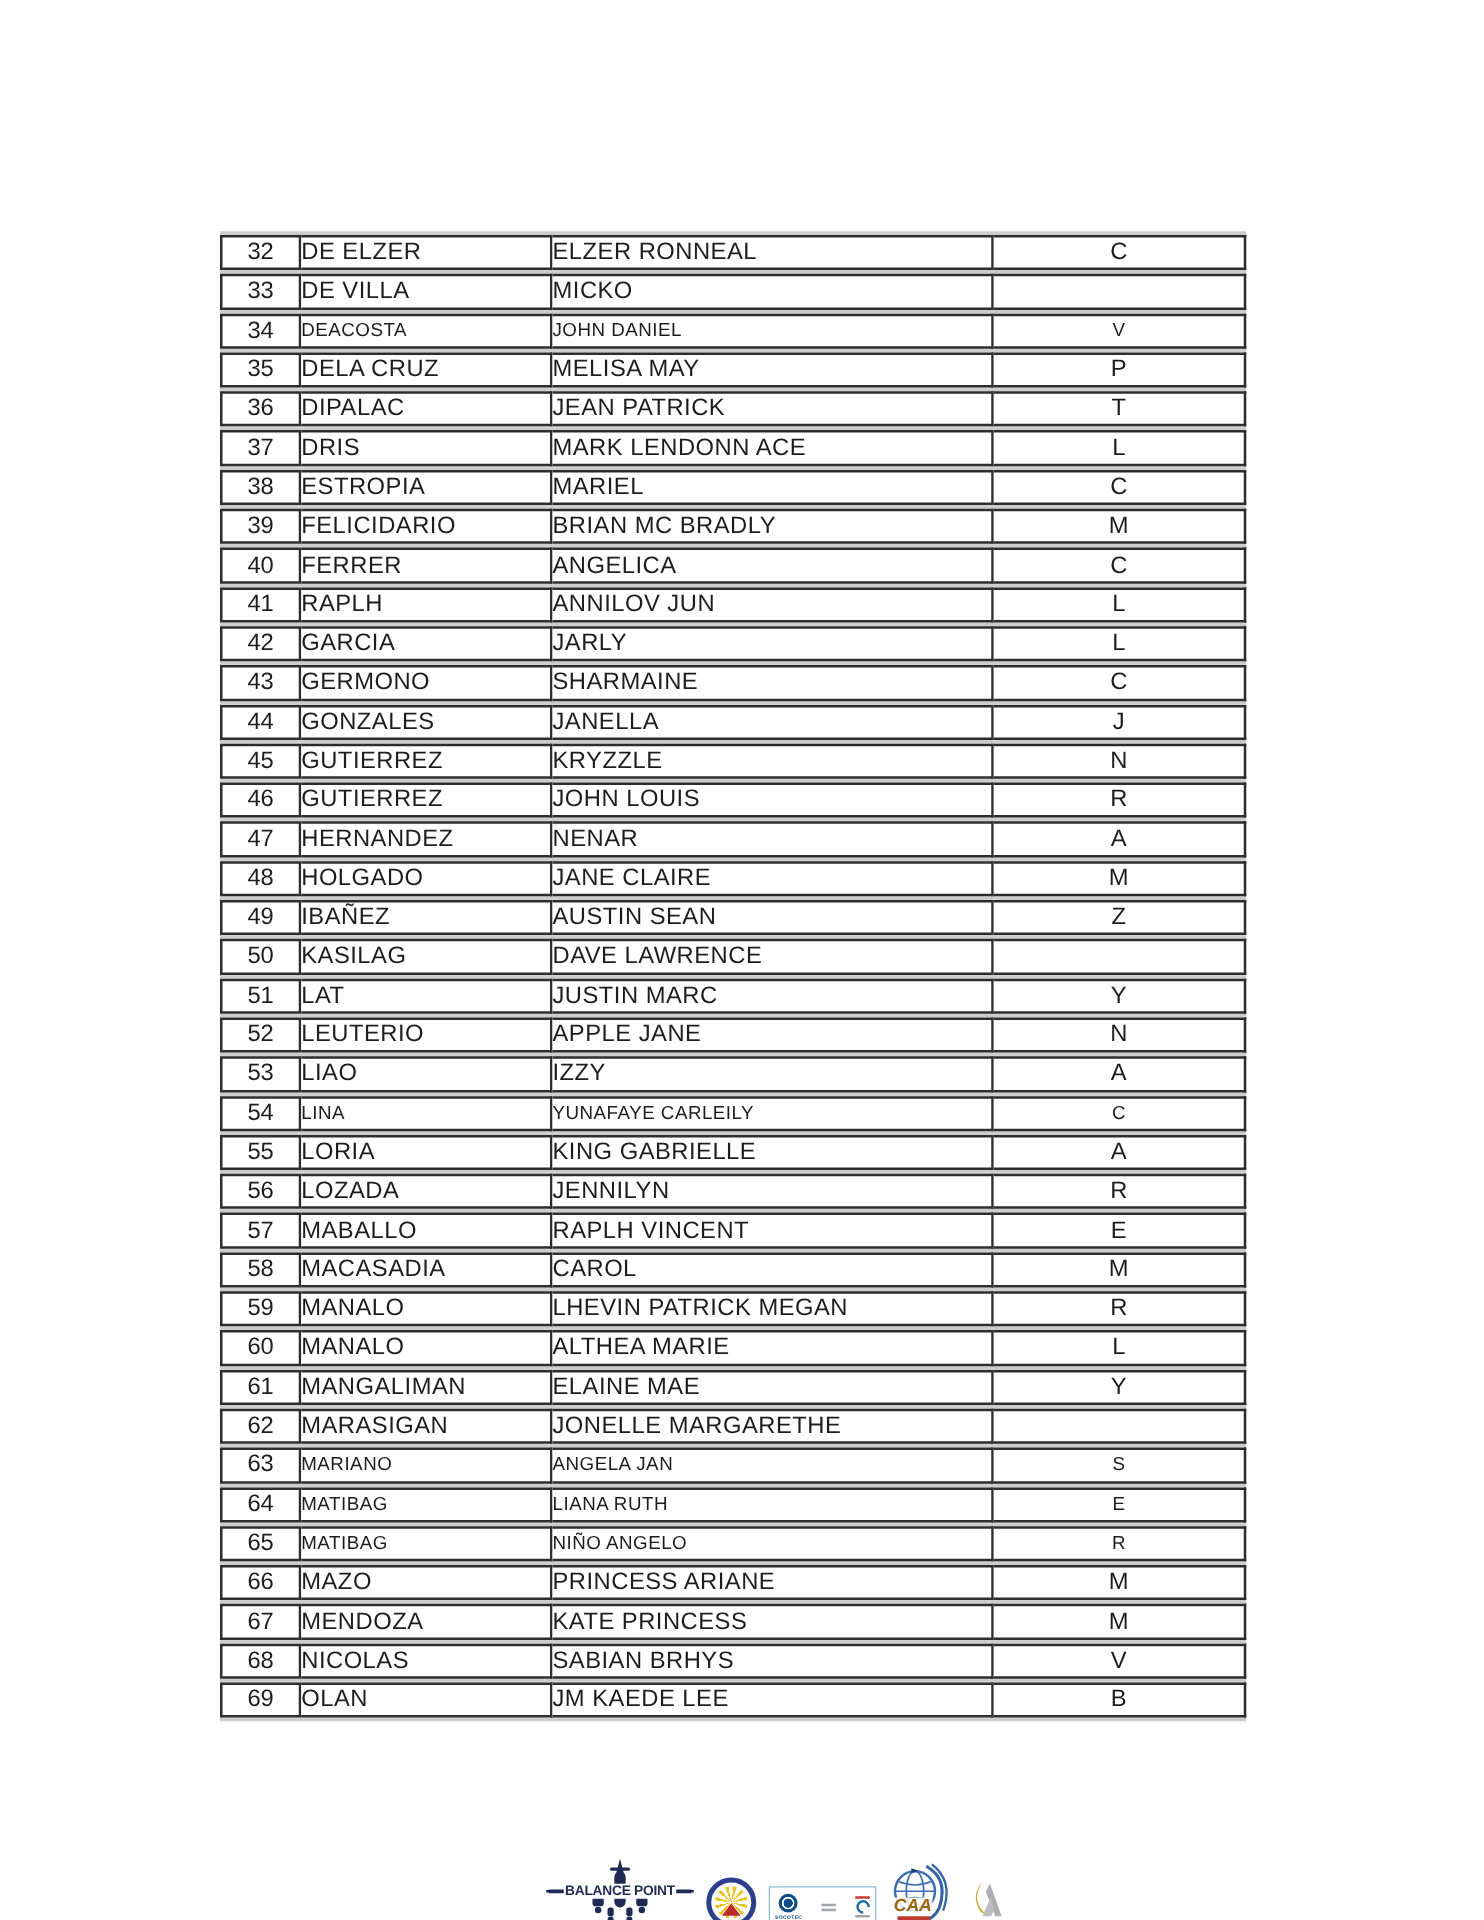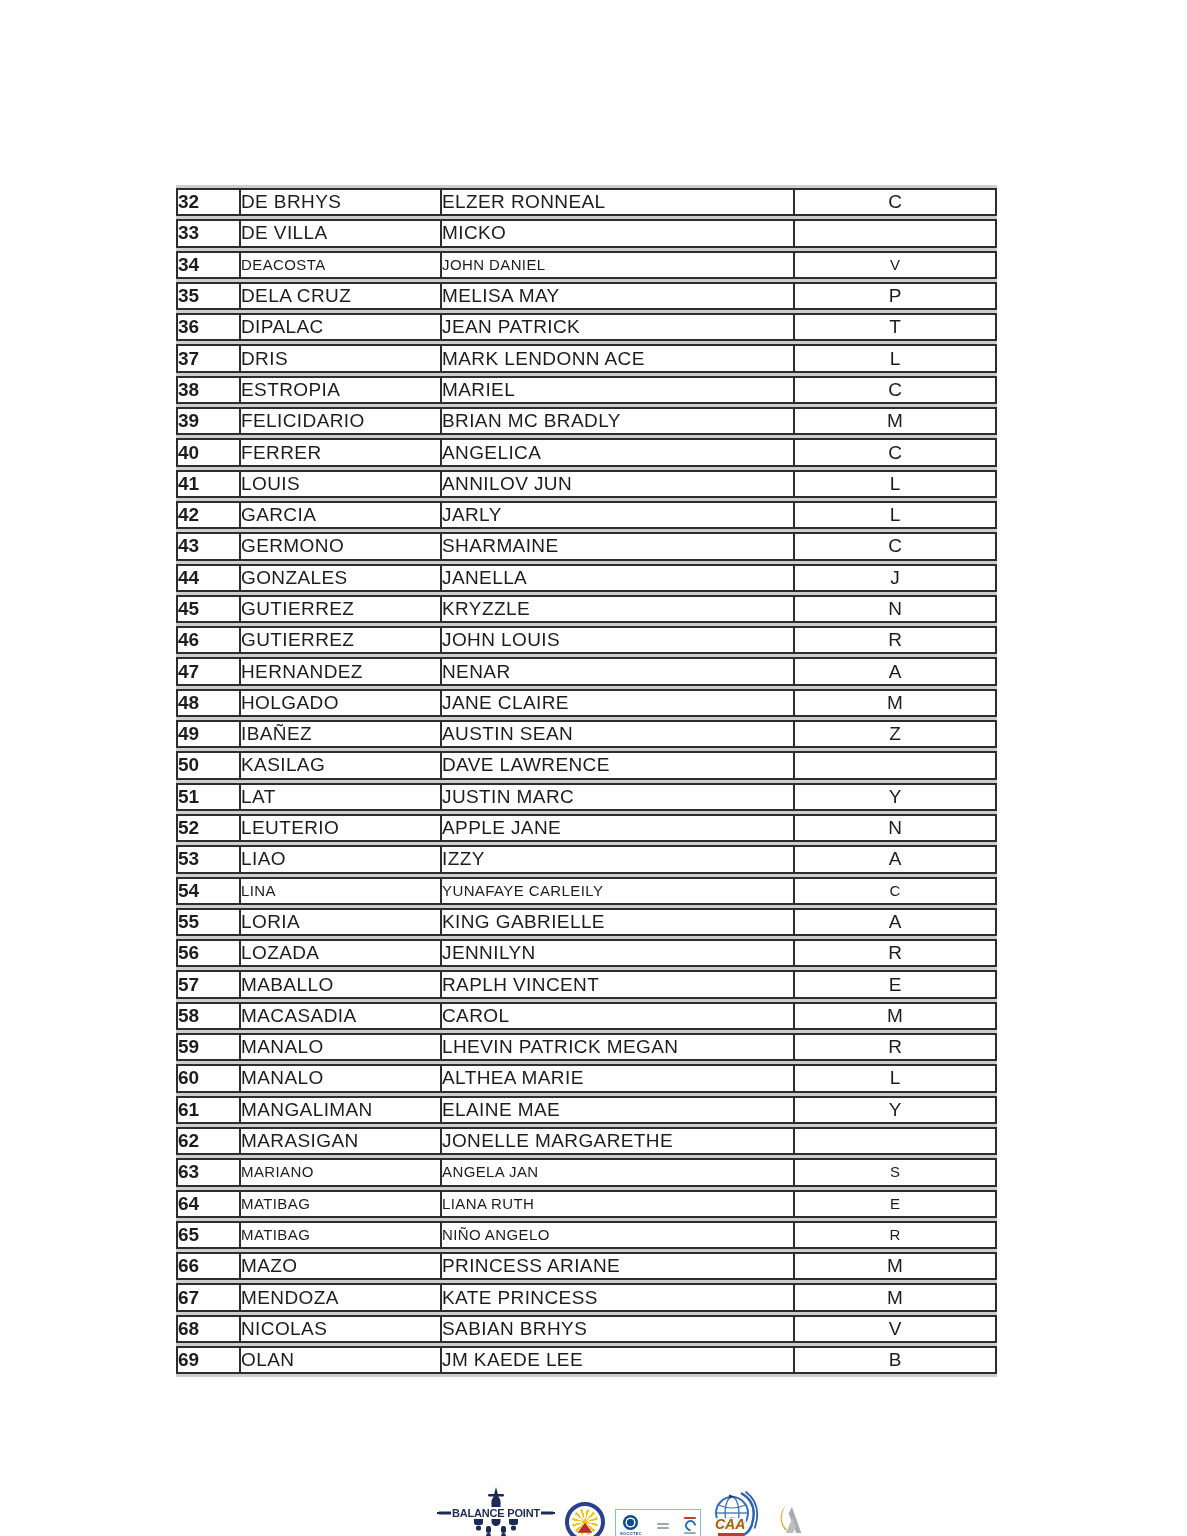--- a/index.html
+++ b/index.html
@@ -30,21 +30,21 @@
     border-right:2px solid #2d2d2d;
     color:#1d1d1d;
     font-size:19px;
     line-height:24px;
     padding:0;
     vertical-align:middle;
     white-space:nowrap;
     overflow:hidden;
   }
   table.roster td:first-child{border-left:2px solid #2d2d2d;}
-  td.num{font-weight:700;}
+  td.num{font-weight:400;text-align:center;}
   td.name{text-align:left;padding-left:13px;letter-spacing:0.4px;}
   td.mi{text-align:center;}
   tr.small td.name, tr.small td.mi{font-size:15px;margin-top:17px;}
 
   
   .footer{
     position:absolute;left:437px;top:1480px;height:62px;
     display:flex;align-items:flex-end;gap:10px;
   }
 
@@ -118,21 +118,21 @@
   <table class="roster">
     <colgroup>
       <col style="width:65px">
         <col style="width:201px">
         <col style="width:353px">
         <col style="width:202px">
     </colgroup>
     <tbody>
         <tr>
           <td class="num">32</td>
-          <td class="name">DE BRHYS</td>
+          <td class="name">DE ELZER</td>
           <td class="name">ELZER RONNEAL</td>
           <td class="mi">C</td>
         </tr>
         <tr>
           <td class="num">33</td>
           <td class="name">DE VILLA</td>
           <td class="name">MICKO</td>
           <td class="mi"></td>
         </tr>
         <tr class="small">
@@ -172,21 +172,21 @@
           <td class="mi">M</td>
         </tr>
         <tr>
           <td class="num">40</td>
           <td class="name">FERRER</td>
           <td class="name">ANGELICA</td>
           <td class="mi">C</td>
         </tr>
         <tr>
           <td class="num">41</td>
-          <td class="name">LOUIS</td>
+          <td class="name">RAPLH</td>
           <td class="name">ANNILOV JUN</td>
           <td class="mi">L</td>
         </tr>
         <tr>
           <td class="num">42</td>
           <td class="name">GARCIA</td>
           <td class="name">JARLY</td>
           <td class="mi">L</td>
         </tr>
         <tr>

